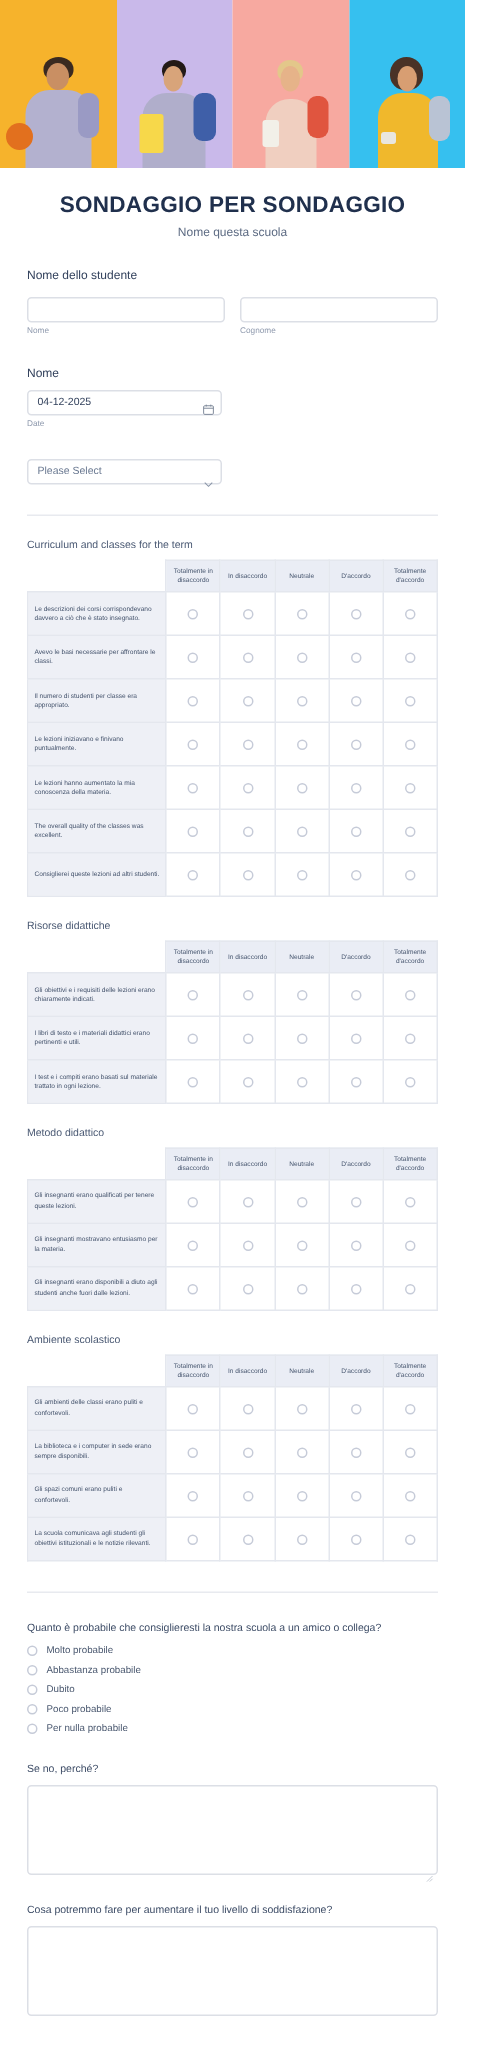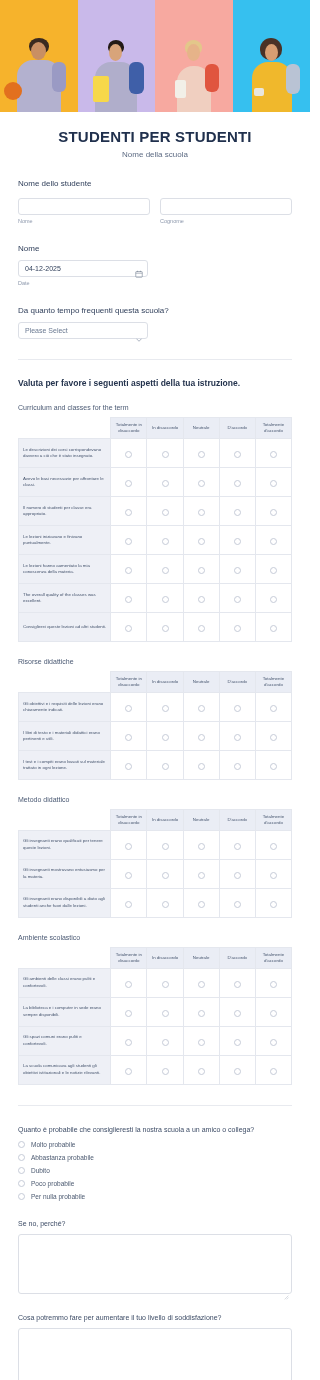--- a/index.html
+++ b/index.html
@@ -142,22 +142,22 @@
       <div class="fig" style="width:70px;height:80px;">
         <div class="hair" style="width:22px;height:22px;left:24px;top:6px;background:#4a3226;"></div>
         <div class="head" style="width:13px;height:17px;left:29px;top:12px;background:#d89e72;"></div>
         <div class="body" style="width:40px;height:50px;left:16px;background:#f0b82c;"></div>
         <div class="pack" style="width:14px;height:30px;left:50px;top:32px;background:#b9c3d4;"></div>
         <div class="books" style="width:10px;height:8px;left:18px;top:56px;background:#e9e6de;"></div>
       </div>
     </div>
   </div>
 
-  <div class="form-title">STUDENTI PER STUDENTI</div>
-  <div class="form-subtitle">Nome della scuola</div>
+  <div class="form-title">SONDAGGIO PER SONDAGGIO</div>
+  <div class="form-subtitle">Nome questa scuola</div>
 
   <div class="body-wrap">
 
     <div class="field">
       <div class="field-label">Nome dello studente</div>
       <div class="name-row">
         <div class="name-col">
           <input class="text-input" type="text" value="" style="">
           <div class="sub-label">Nome</div>
         </div>
@@ -178,34 +178,32 @@
             <line x1="1.5" y1="6.3" x2="14.5" y2="6.3" stroke="#7d8899" stroke-width="1.3"></line>
             <line x1="5" y1="1.5" x2="5" y2="4" stroke="#7d8899" stroke-width="1.3"></line>
             <line x1="11" y1="1.5" x2="11" y2="4" stroke="#7d8899" stroke-width="1.3"></line>
           </svg>
         </span>
       </div>
       <div class="sub-label">Date</div>
     </div>
 
     <div class="field">
-      <div class="field-label">Da quanto tempo frequenti questa scuola?</div>
       <div class="select-wrap">
         <div class="select-box">Please Select</div>
         <span class="chev">
           <svg width="6" height="4" viewBox="0 0 12 8">
             <polyline points="1,1.5 6,6.5 11,1.5" fill="none" stroke="#8a95a8" stroke-width="1.4"></polyline>
           </svg>
         </span>
       </div>
     </div>
 
     <div class="divider"></div>
 
-    <div class="section-title">Valuta per favore i seguenti aspetti della tua istruzione.</div>
 
     <div id="matrices">
         <div class="matrix-title">Curriculum and classes for the term</div>
         <table class="matrix">
           <thead>
             <tr>
               <th class="corner"></th>
               <th class="colhead">Totalmente in disaccordo</th>
               <th class="colhead">In disaccordo</th>
               <th class="colhead">Neutrale</th>

